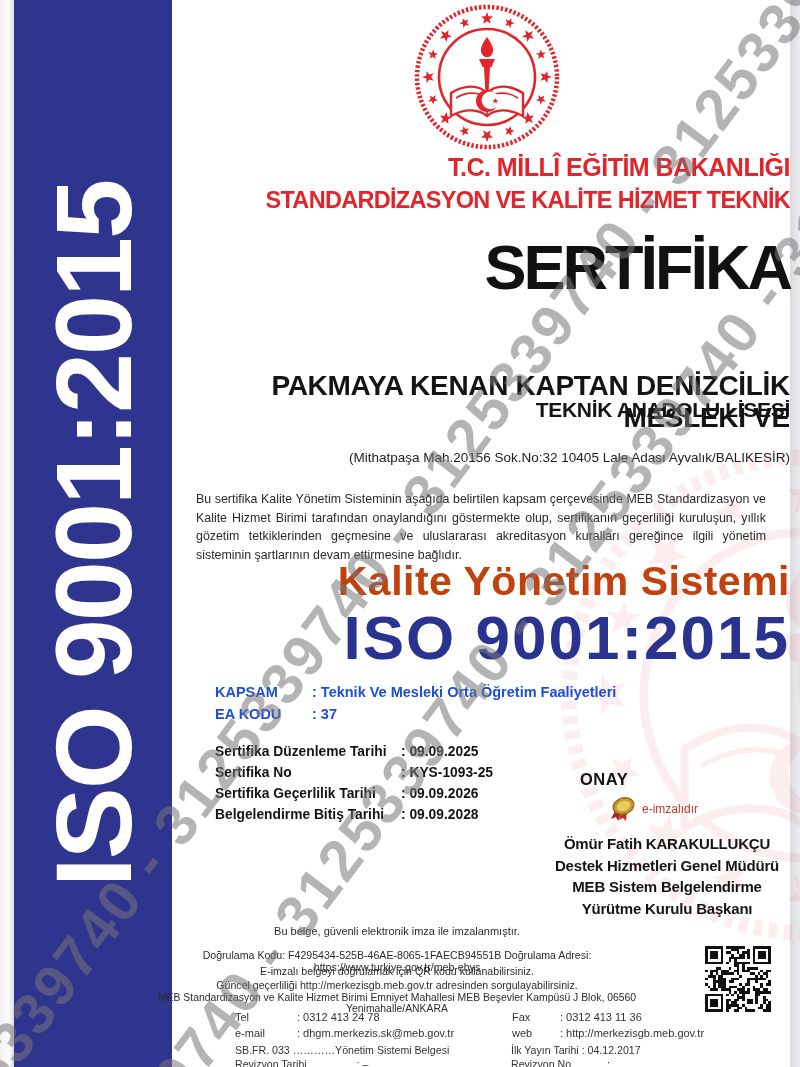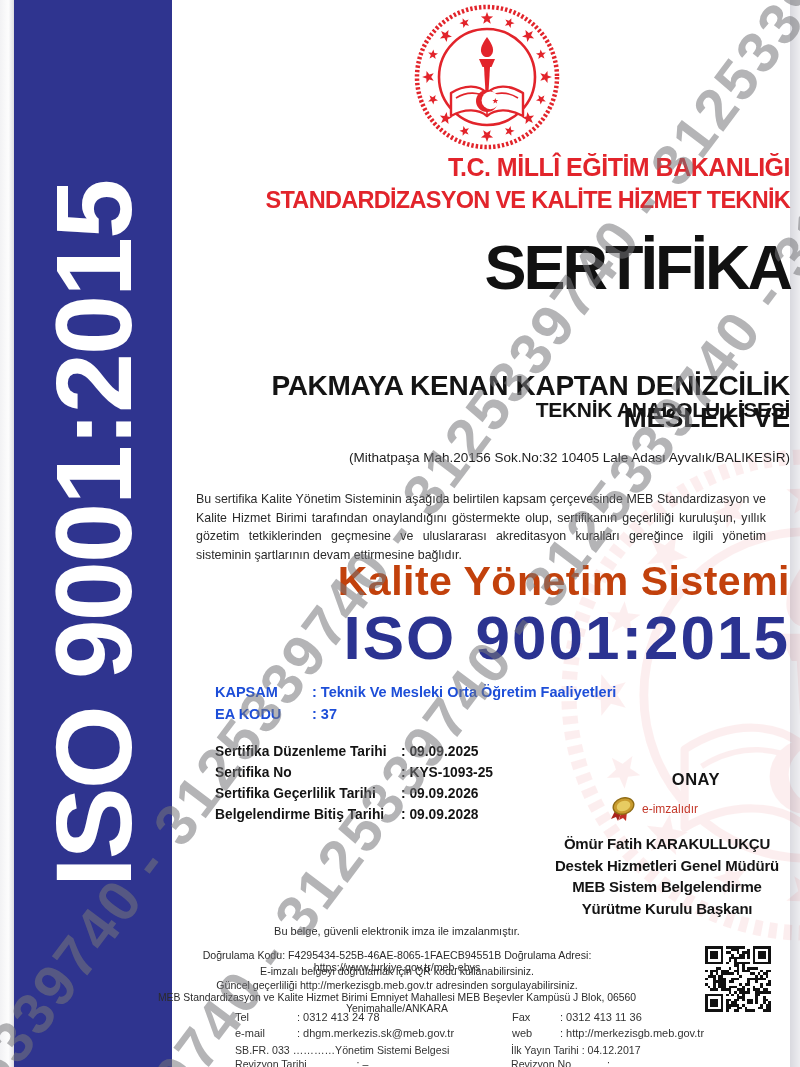--- a/index.html
+++ b/index.html
@@ -43,21 +43,21 @@
 
   .kv{position:absolute;left:43px;display:flex;font-size:14.5px;font-weight:700;color:#1d4ed8;}
   .kv .k{width:97px;flex:none;}
   .row-kapsam{top:684px;}
   .row-ea{top:706px;}
 
   .dates{position:absolute;left:43px;top:741px;font-size:13.8px;font-weight:700;color:#141414;}
   .dates .dr{display:flex;line-height:21px;}
   .dates .dl{width:186px;flex:none;}
 
-  .onay{position:absolute;left:408px;top:770px;width:140px;text-align:right;
+  .onay{position:absolute;left:408px;top:770px;width:140px;text-align:left;
         font-size:16.5px;font-weight:700;color:#141414;letter-spacing:0.5px;}
   .esign{position:absolute;left:438px;top:797px;display:flex;align-items:center;gap:6px;}
   .esign .elabel{color:#C4392B;font-size:12px;}
 
   .signatory{position:absolute;left:330px;top:833px;width:330px;text-align:center;
              font-size:15px;font-weight:700;color:#141414;line-height:21.5px;letter-spacing:-0.2px;}
   .f-note{position:absolute;left:10px;top:925px;width:430px;text-align:center;font-size:11px;color:#2b2b2b;}
   .f-verif{position:absolute;left:-20px;top:949px;width:490px;text-align:center;font-size:10.6px;color:#2b2b2b;}
   .f-qrnote{position:absolute;left:10px;top:965px;width:430px;text-align:center;font-size:10.6px;color:#2b2b2b;}
   .f-valid{position:absolute;left:10px;top:979px;width:430px;text-align:center;font-size:10.6px;color:#2b2b2b;}

